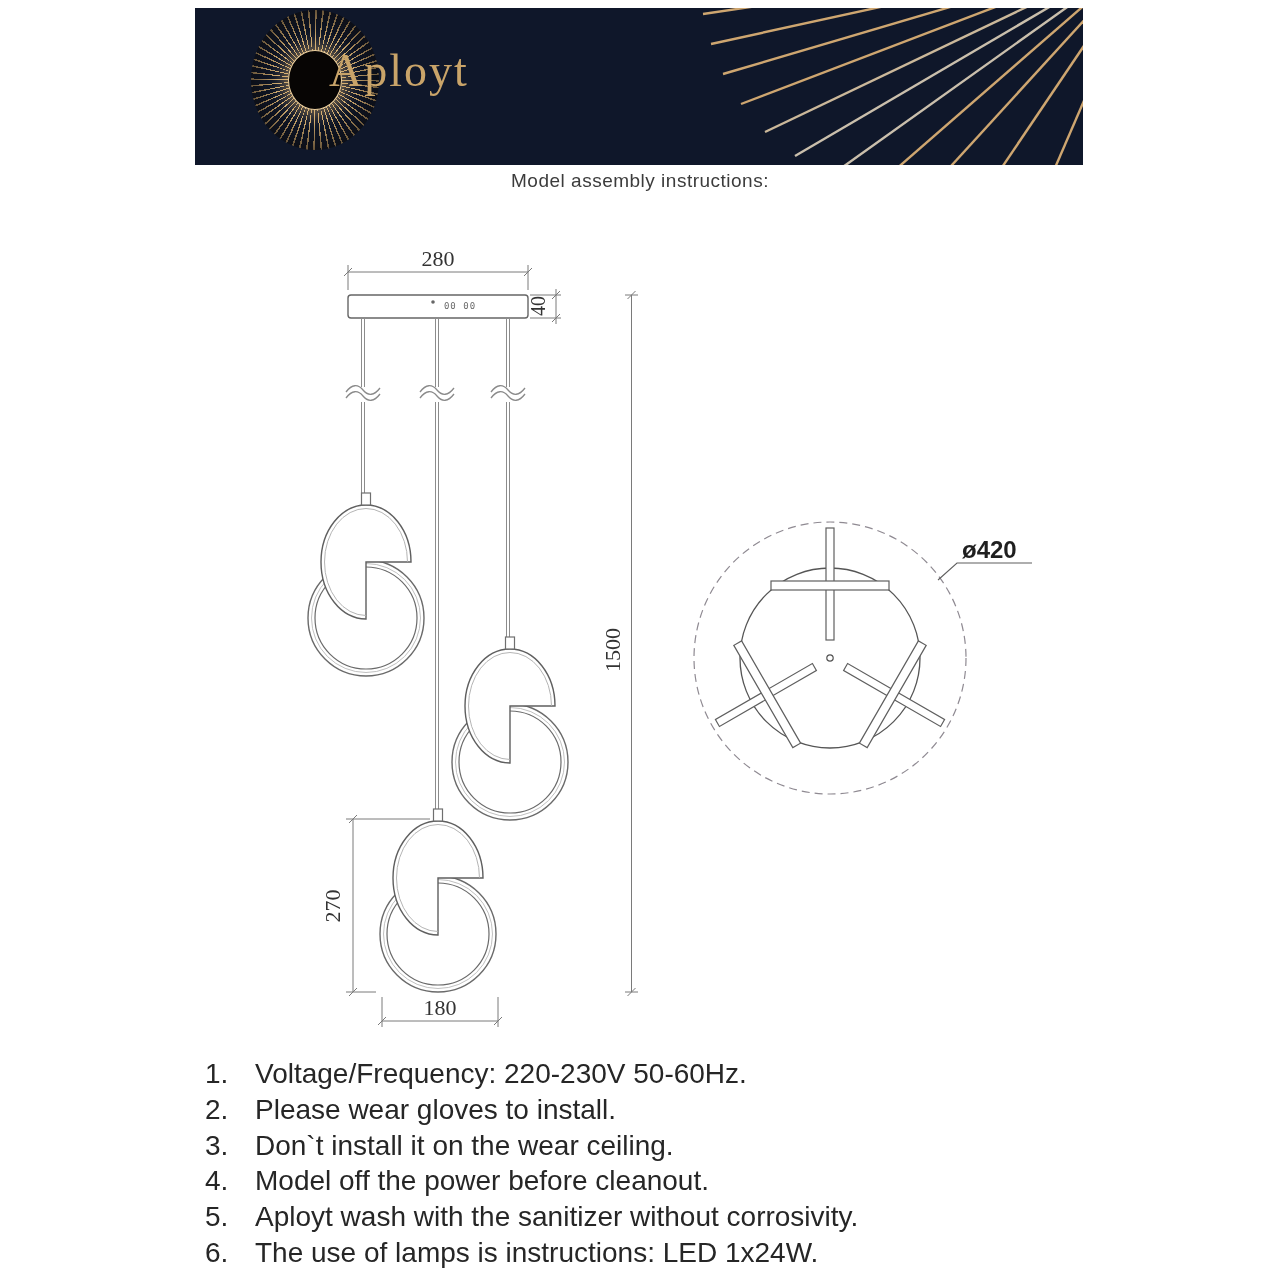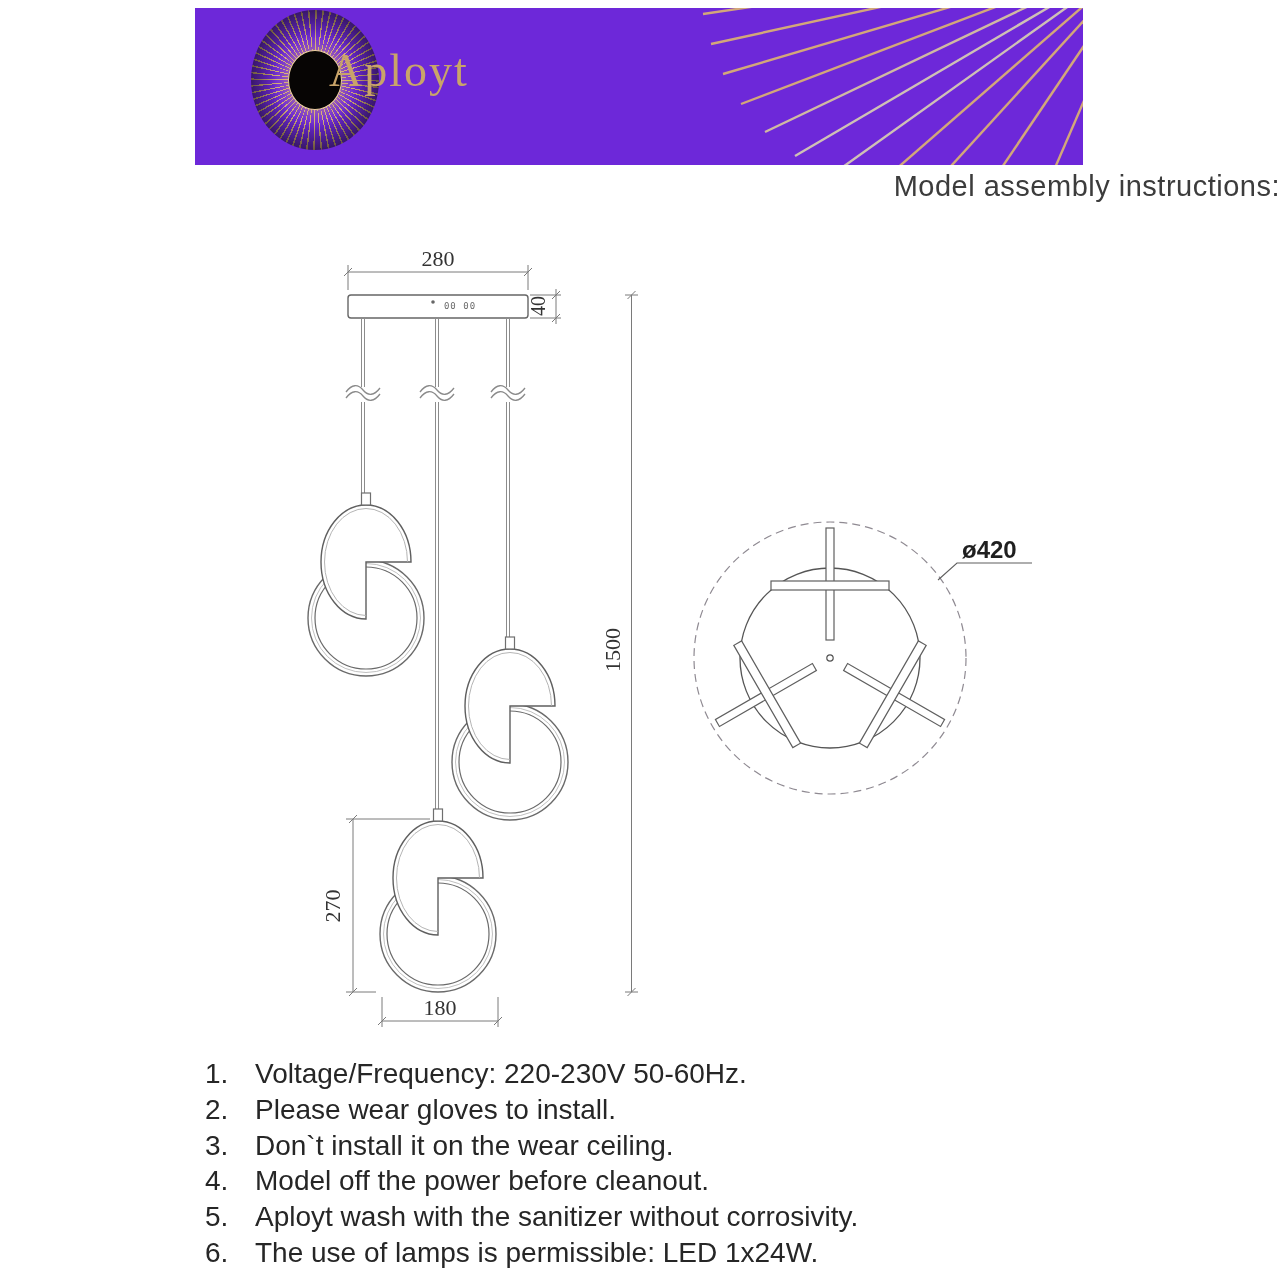--- a/index.html
+++ b/index.html
@@ -3,21 +3,21 @@
 <meta charset="utf-8">
 <style>
   html,body{margin:0;padding:0;}
   body{
     width:1280px;height:1280px;position:relative;background:#ffffff;
     font-family:"Liberation Sans",sans-serif;overflow:hidden;
   }
   
   .banner{
     position:absolute;left:195px;top:8px;width:888px;height:157px;
-    background:#6d28d9;overflow:hidden;
+    background:#0f172a;overflow:hidden;
   }
   .starburst{
     position:absolute;left:56px;top:2px;width:128px;height:140px;border-radius:50%;
     background:
       radial-gradient(ellipse at center, rgba(11,9,8,0) 0%, rgba(11,9,8,0) 42%, rgba(11,9,8,.35) 60%, #0b0908 97%),
       repeating-conic-gradient(rgba(218,178,116,.95) 0deg 1.4deg, rgba(11,9,8,0) 1.4deg 6deg);
   }
   .starburst-core{
     position:absolute;left:50%;top:50%;transform:translate(-50%,-50%);
     width:52px;height:58px;border-radius:50%;
@@ -25,21 +25,21 @@
     box-shadow:0 0 16px 4px rgba(230,187,120,.55);
   }
   .brand{
     position:absolute;left:134px;top:36px;
     font-family:"Liberation Serif",serif;font-size:46px;font-weight:400;
     color:#c9a469;letter-spacing:2px;
   }
   .corner-rays{position:absolute;right:0;top:0;}
   
   .title-block{position:absolute;left:0;top:170px;width:1280px;text-align:center;color:#3c3c3c;}
-  .title-line{font-size:29px;letter-spacing:.5px;text-align:right;}
+  .title-line{font-size:19px;letter-spacing:.5px;}
   .model-line{font-size:28px;margin-top:4px;letter-spacing:.5px;}
   
   .drawing{position:absolute;left:0;top:250px;}
   .dim-text{font-family:"Liberation Serif",serif;font-size:22px;fill:#333;}
   .dim-text-s{font-family:"Liberation Serif",serif;font-size:20px;fill:#333;}
   .label-text{font-family:"Liberation Sans",sans-serif;font-size:24px;font-weight:600;fill:#1f1f1f;}
   .marks-text{font-family:"DejaVu Sans Mono",monospace;font-size:9px;fill:#6a6a6a;letter-spacing:1px;}
   
   .instructions{position:absolute;left:205px;top:1056px;width:900px;color:#262626;}
   .instr-row{display:flex;font-size:28px;line-height:35.8px;}
@@ -204,15 +204,15 @@
   <div class="instr-row">
     <span class="instr-num">4.</span>
     <span class="instr-text">Model off the power before cleanout.</span>
   </div>
   <div class="instr-row">
     <span class="instr-num">5.</span>
     <span class="instr-text">Aployt wash with the sanitizer without corrosivity.</span>
   </div>
   <div class="instr-row">
     <span class="instr-num">6.</span>
-    <span class="instr-text">The use of lamps is permissible: LED 1x24W.</span>
+    <span class="instr-text">The use of lamps is instructions: LED 1x24W.</span>
   </div>
 </div>
 
 </body></html>

